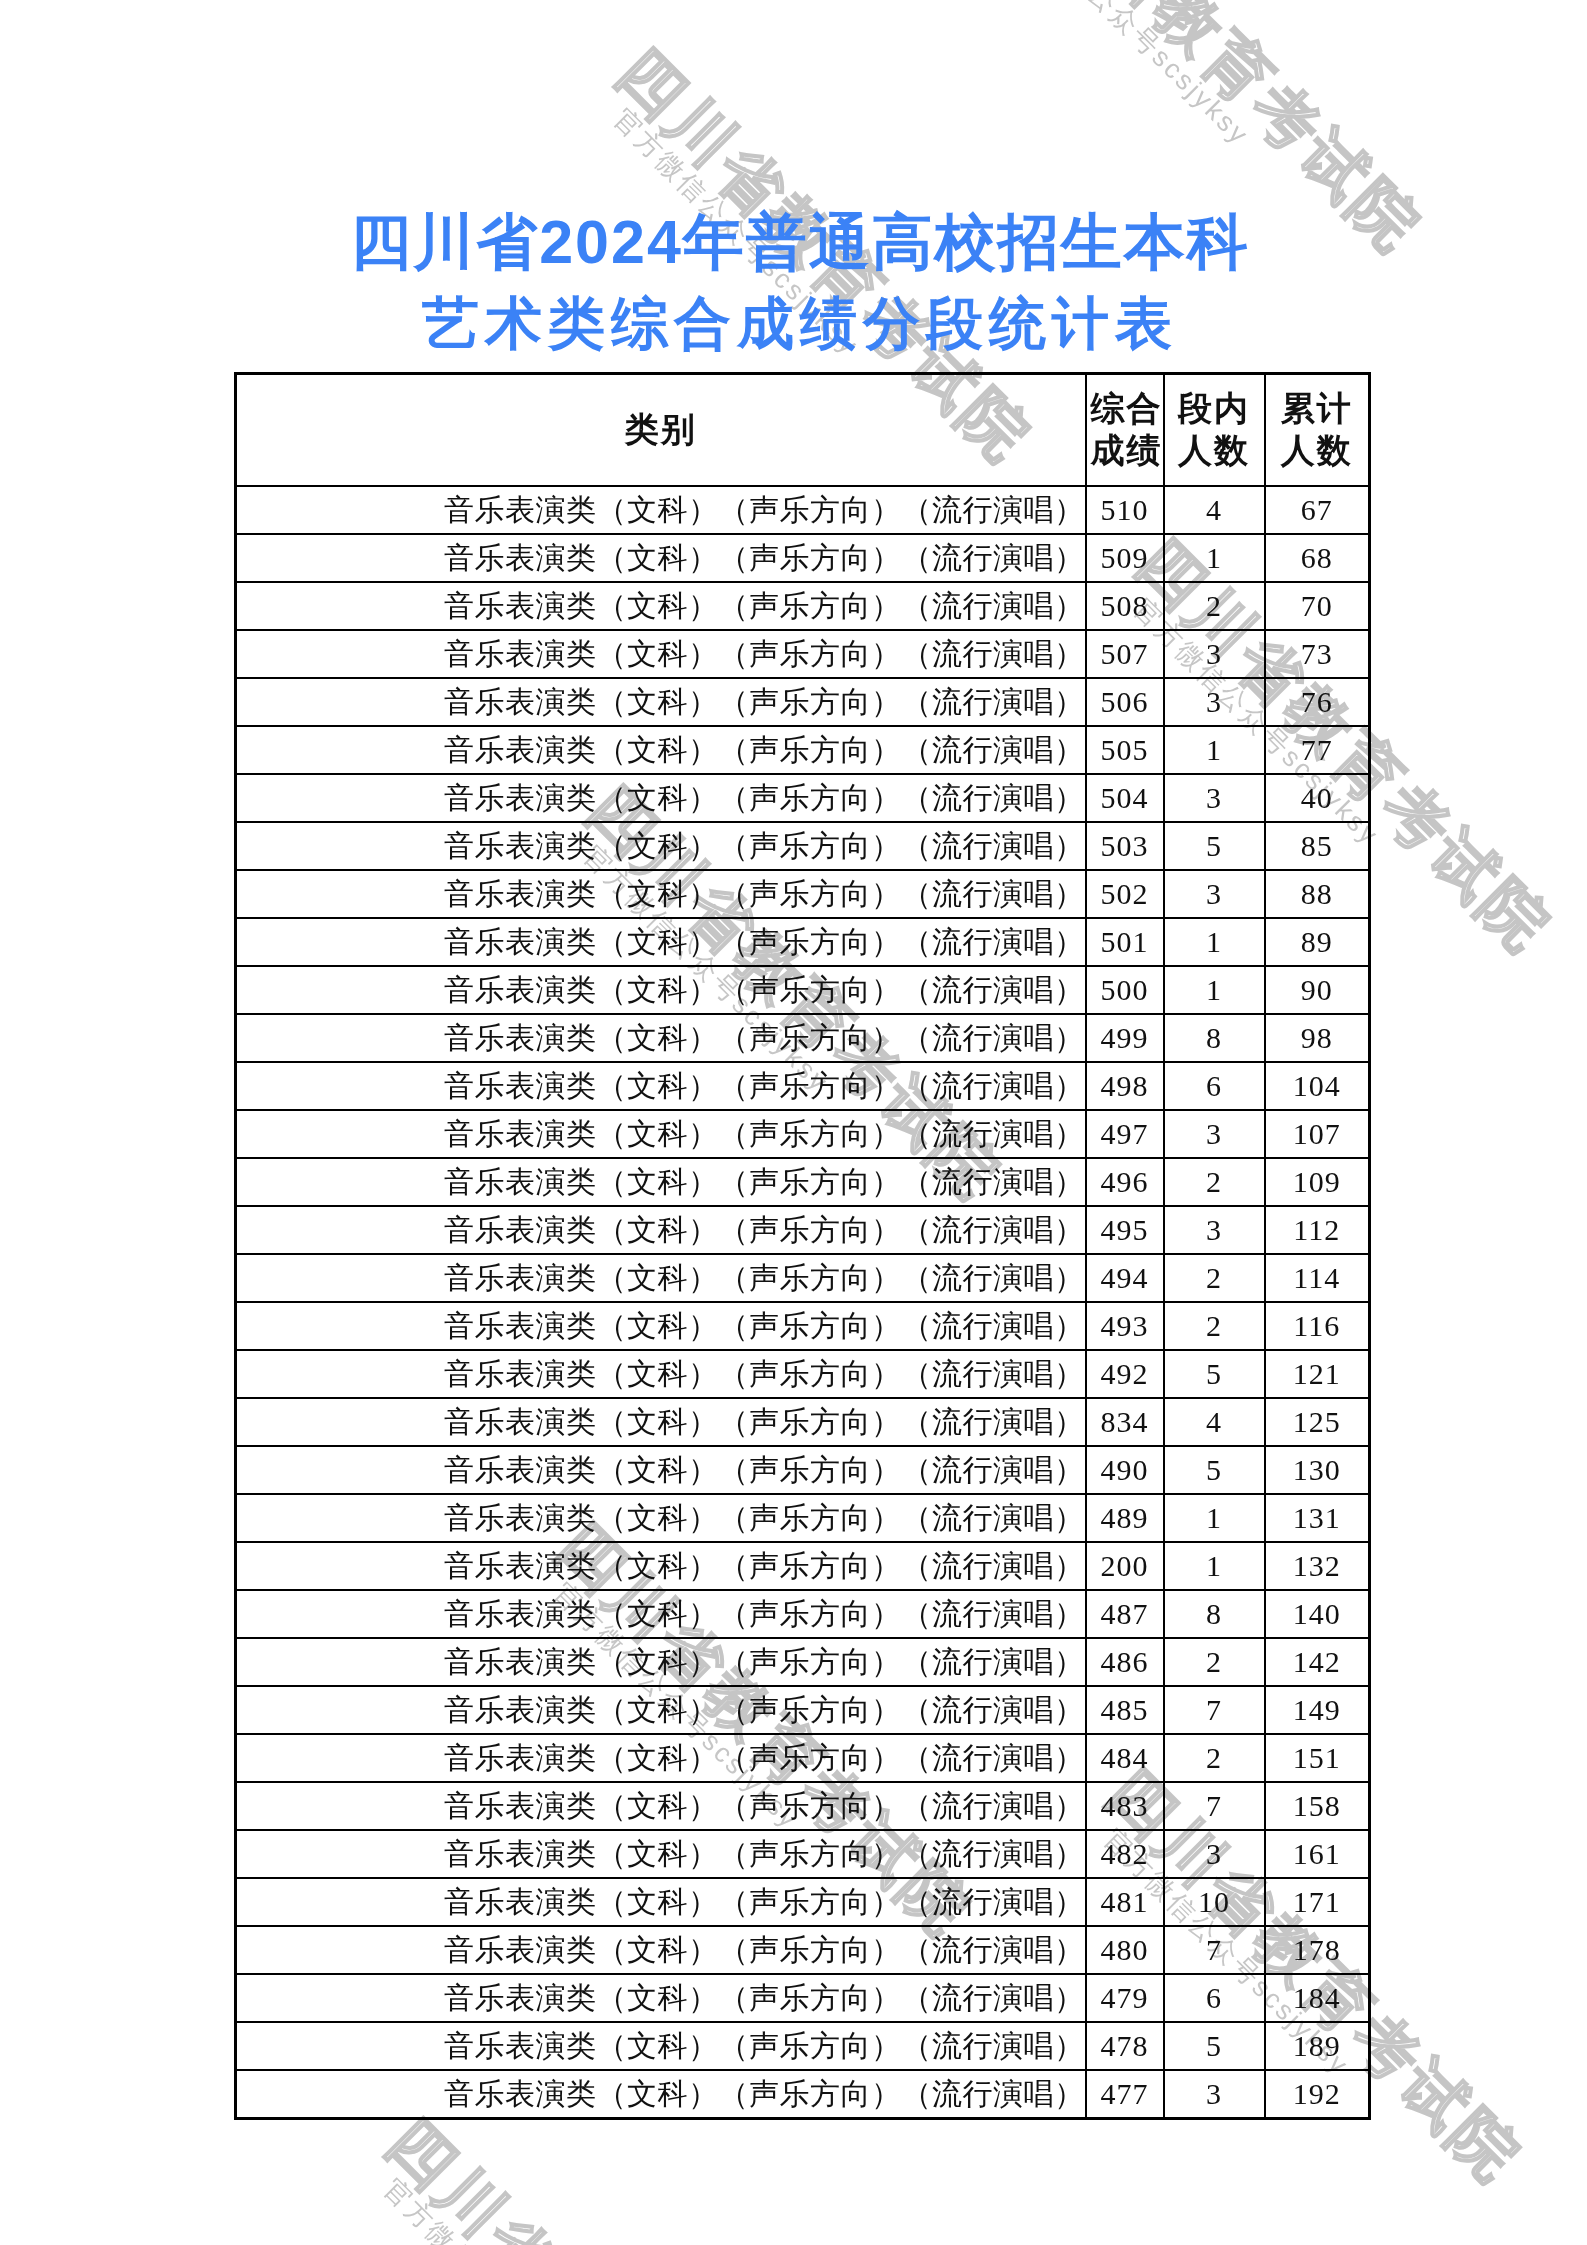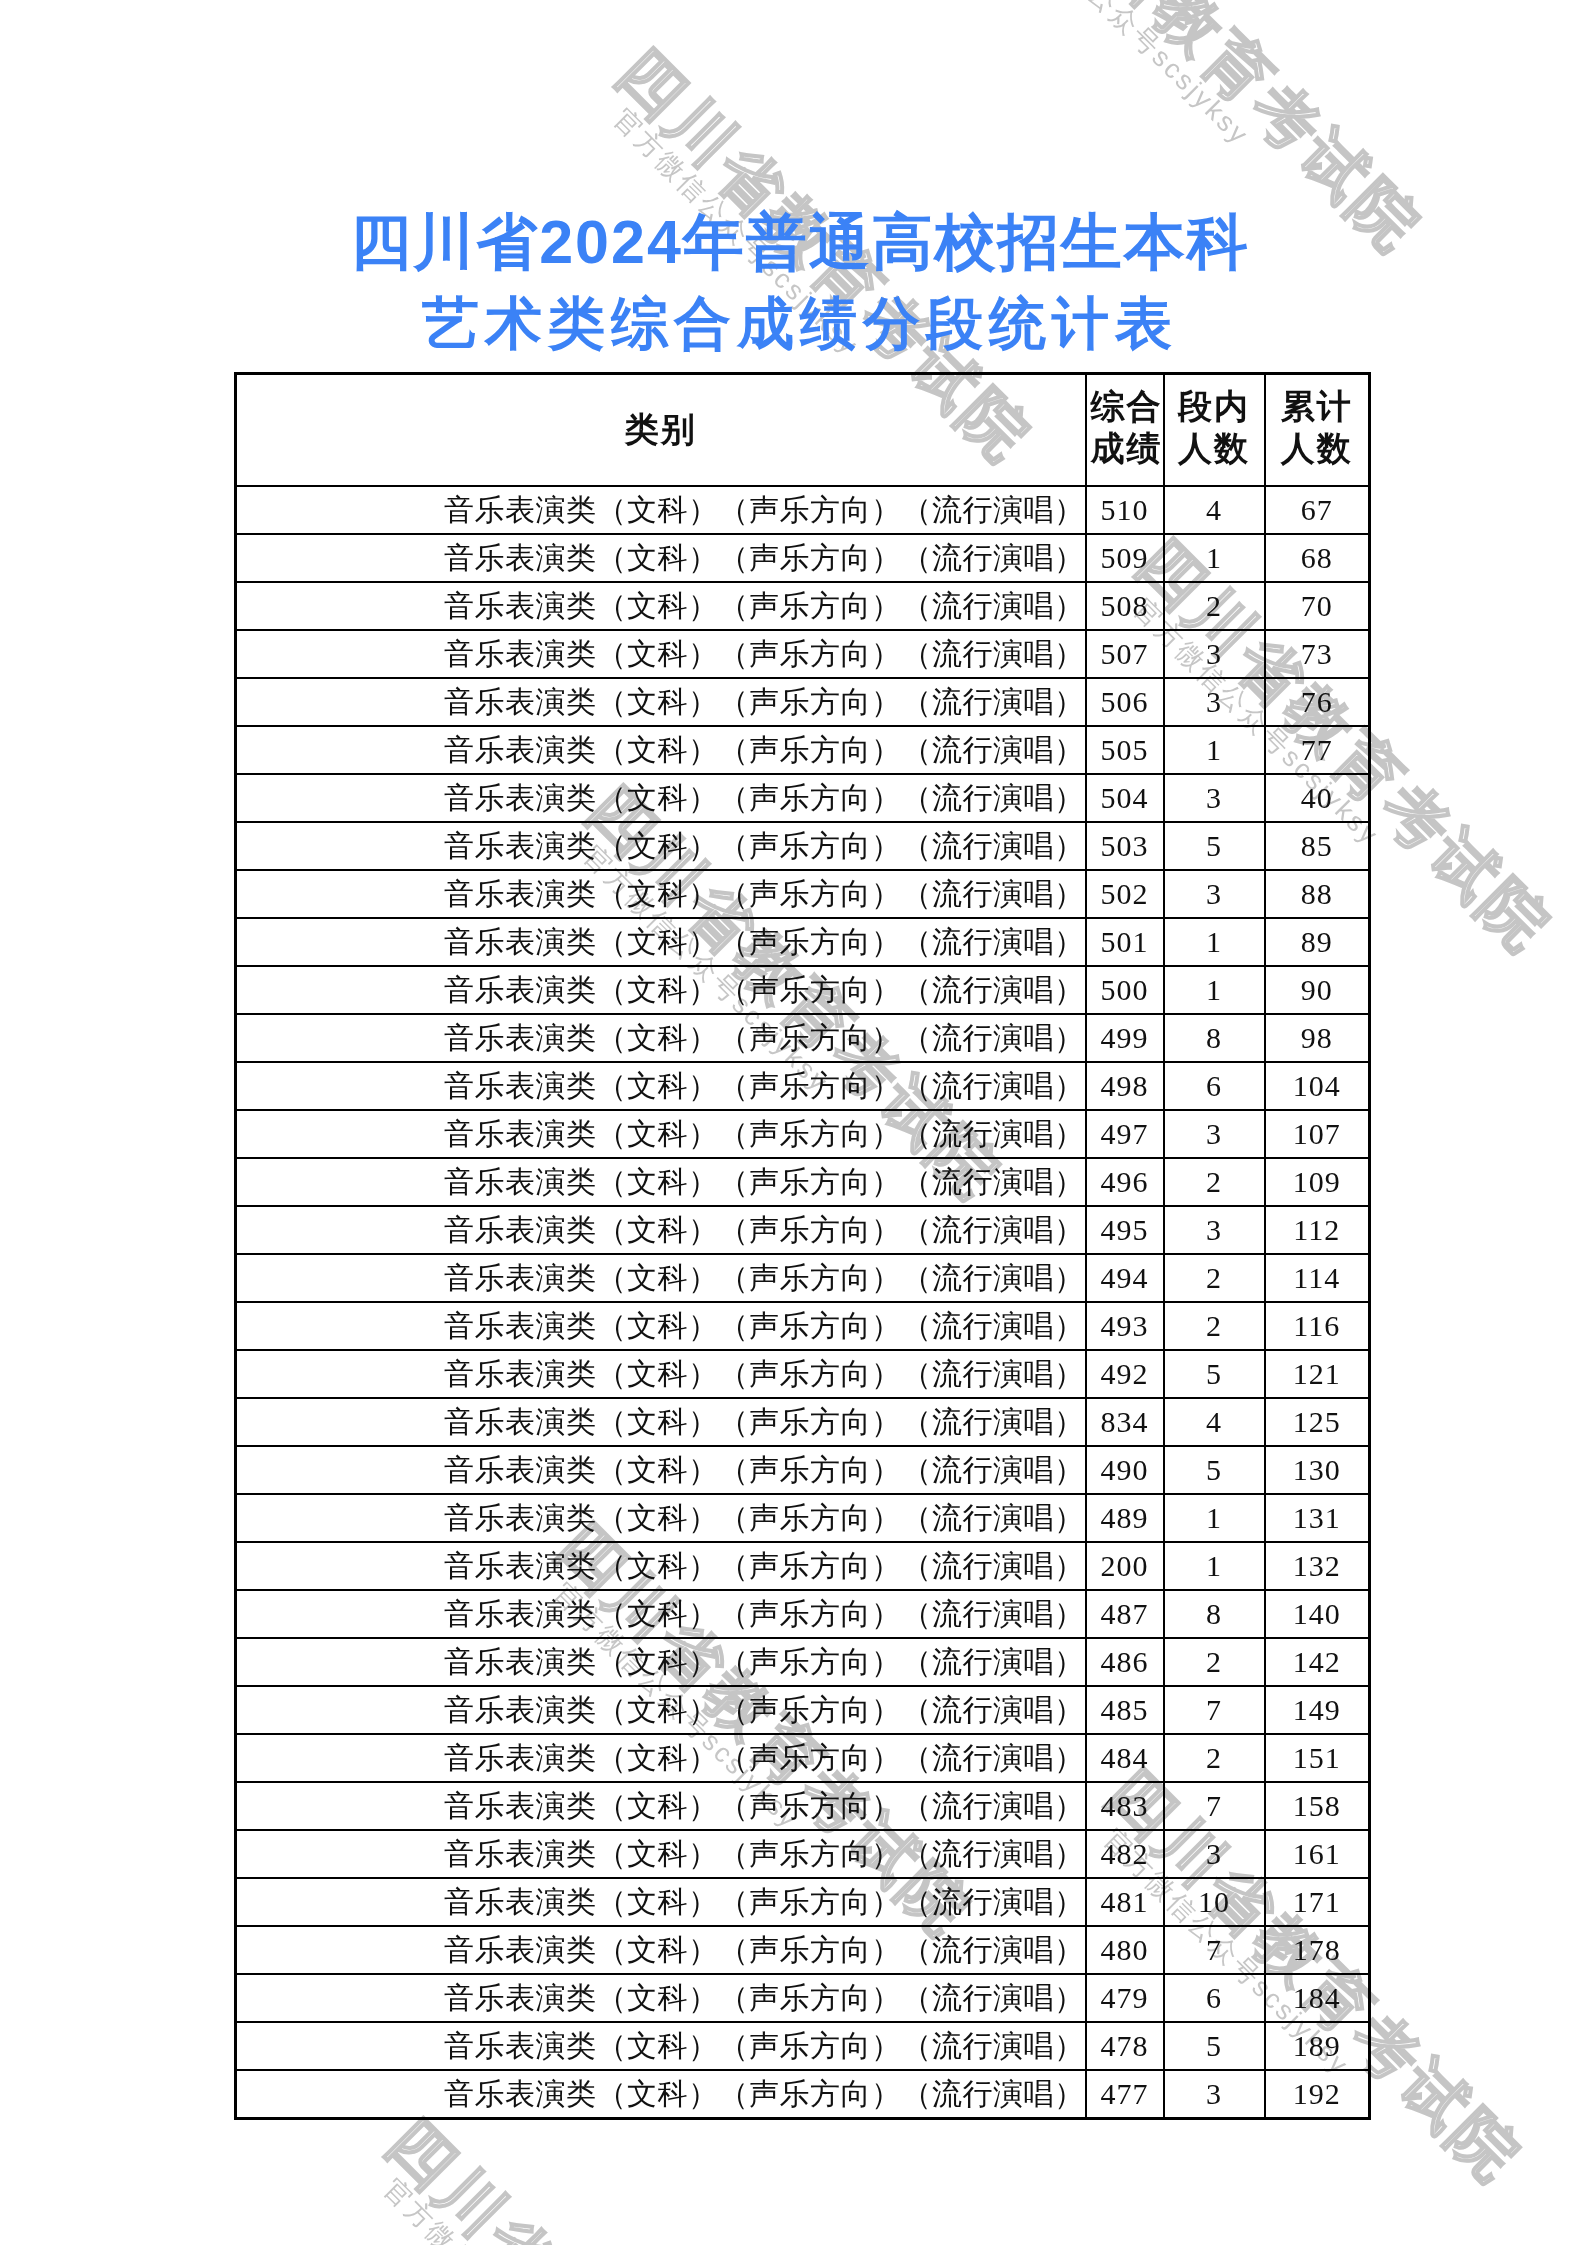--- a/index.html
+++ b/index.html
@@ -72,21 +72,20 @@
     vertical-align:middle;
     border-bottom:4px solid #000;
     letter-spacing:2px;
   }
   .h2{ 
     display:inline-block;
     width:80px;
     line-height:42px;
     white-space:normal;
     word-break:break-all;
-    font-family:Liberation Mono, monospace;
   }
   tbody td{height:46px;font-size:30px;vertical-align:middle;}
   td.cat{text-align:right;padding-left:12px;letter-spacing:0.5px;}
   td.num{text-align:center;letter-spacing:1px;}
 </style>
 </head>
 <body>
 
 <div class="page">
 

